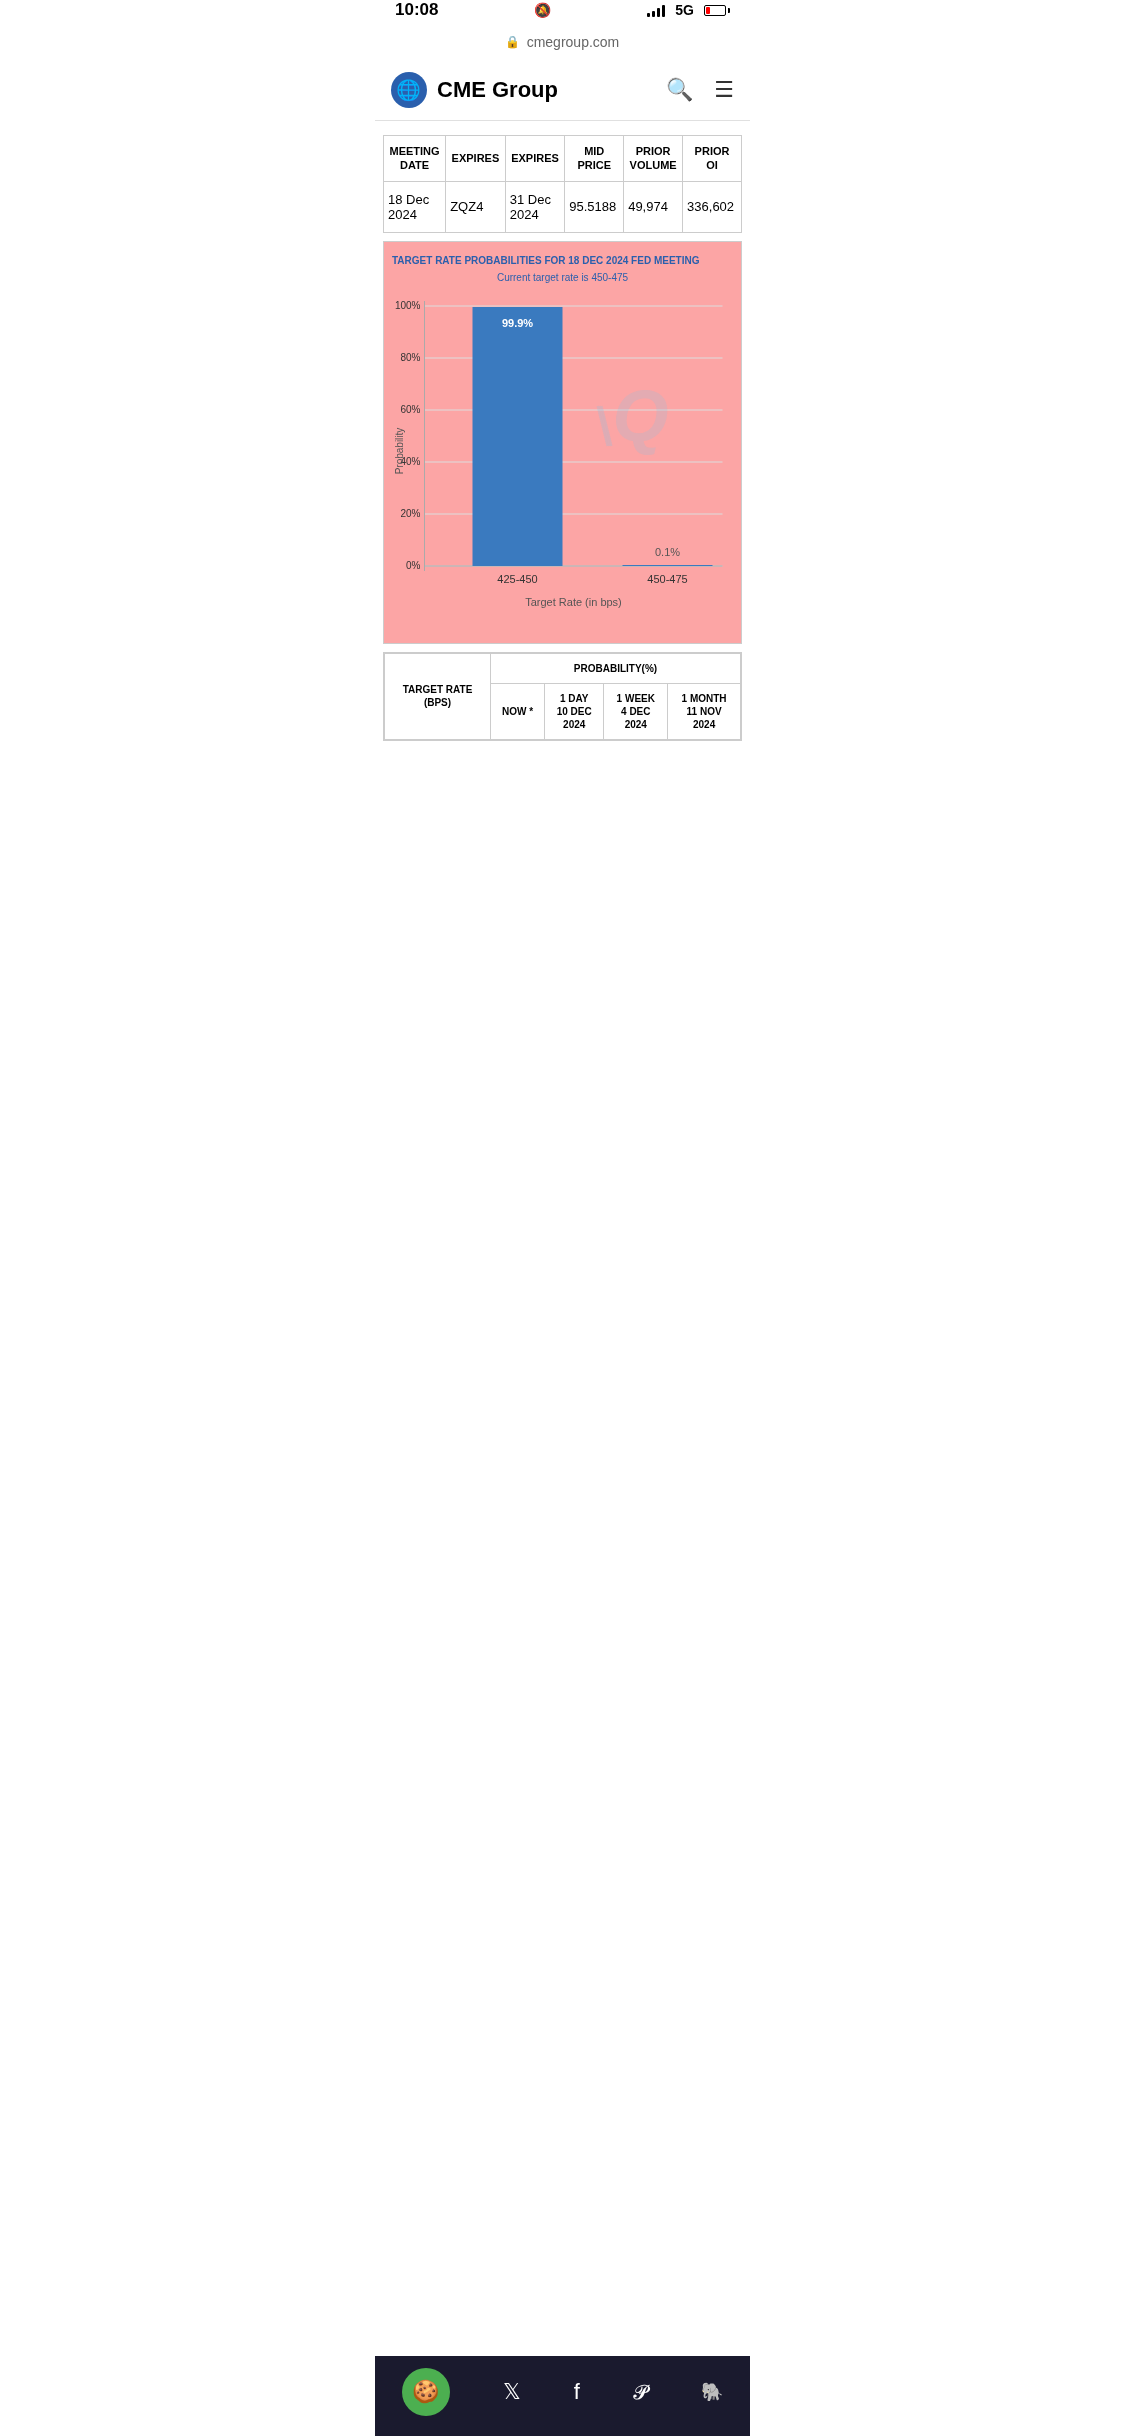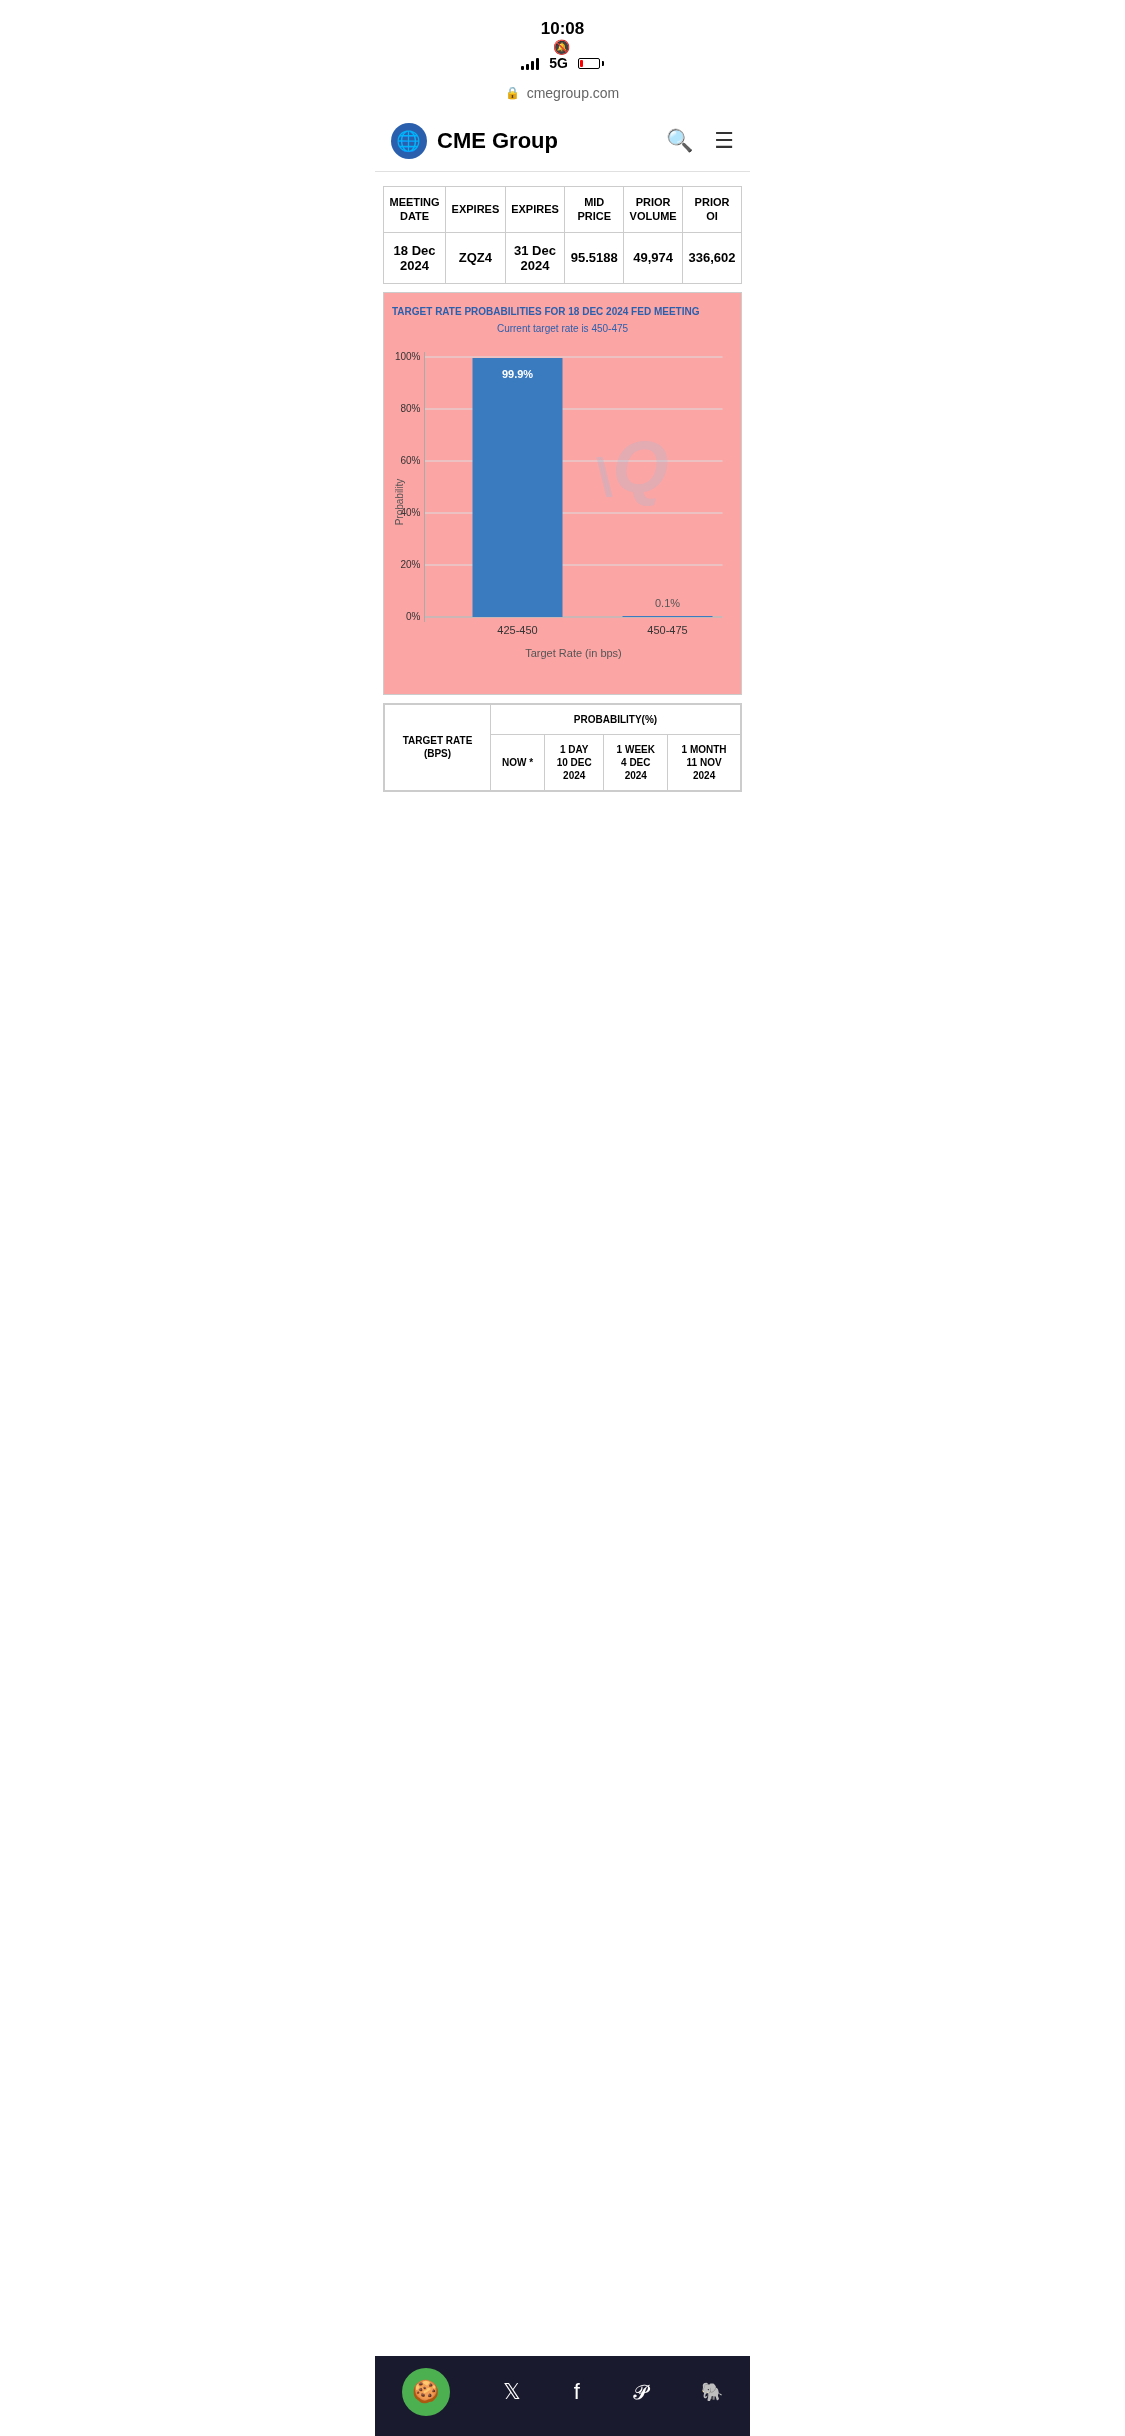--- a/index.html
+++ b/index.html
@@ -10,23 +10,22 @@
       width: 375px;
       margin: 0 auto;
       overflow-x: hidden;
     }
 
     
     .status-bar {
       display: flex;
       justify-content: space-between;
       align-items: center;
-      padding: 19px 20px 8px;
-      background: #fff;
-      flex-direction: column;
+      padding: 0 20px 8px;
+      background: #fff;
     }
     .status-time {
       font-size: 17px;
       font-weight: 600;
       color: #000;
     }
     .status-icons {
       display: flex;
       align-items: center;
       gap: 10px;
@@ -124,25 +123,24 @@
       background: #fff;
       color: #000;
       font-weight: 700;
       text-align: center;
       padding: 8px 4px;
       border: 1px solid #ccc;
       font-size: 11px;
       line-height: 1.3;
     }
     .data-table td {
-      text-align: center;
+      text-align: left;
       padding: 10px 4px;
       border: 1px solid #ccc;
       font-size: 13px;
-      font-weight: bold;
     }
 
     
     .chart-section {
       border: 1px solid #ccc;
       margin: 8px 0;
       padding: 12px 8px 8px;
       background: #fca5a5;
     }
     .chart-title {

